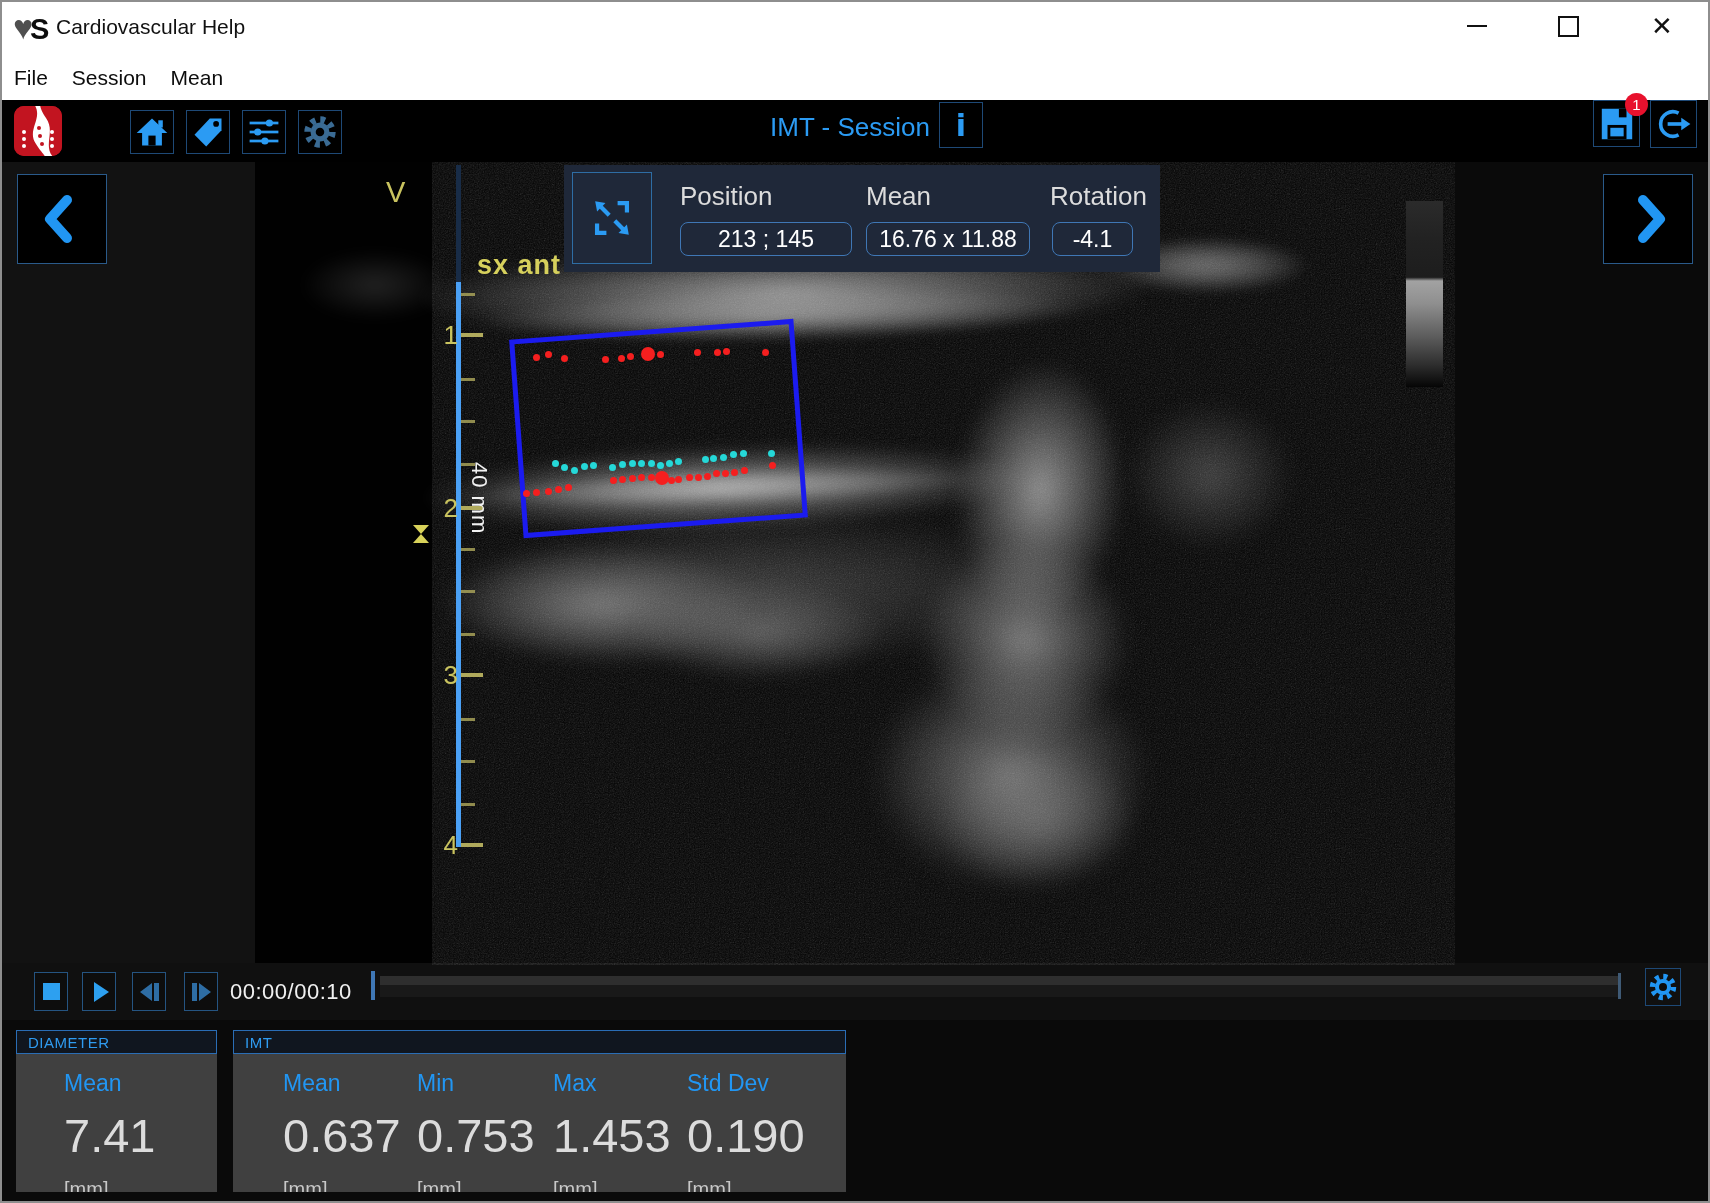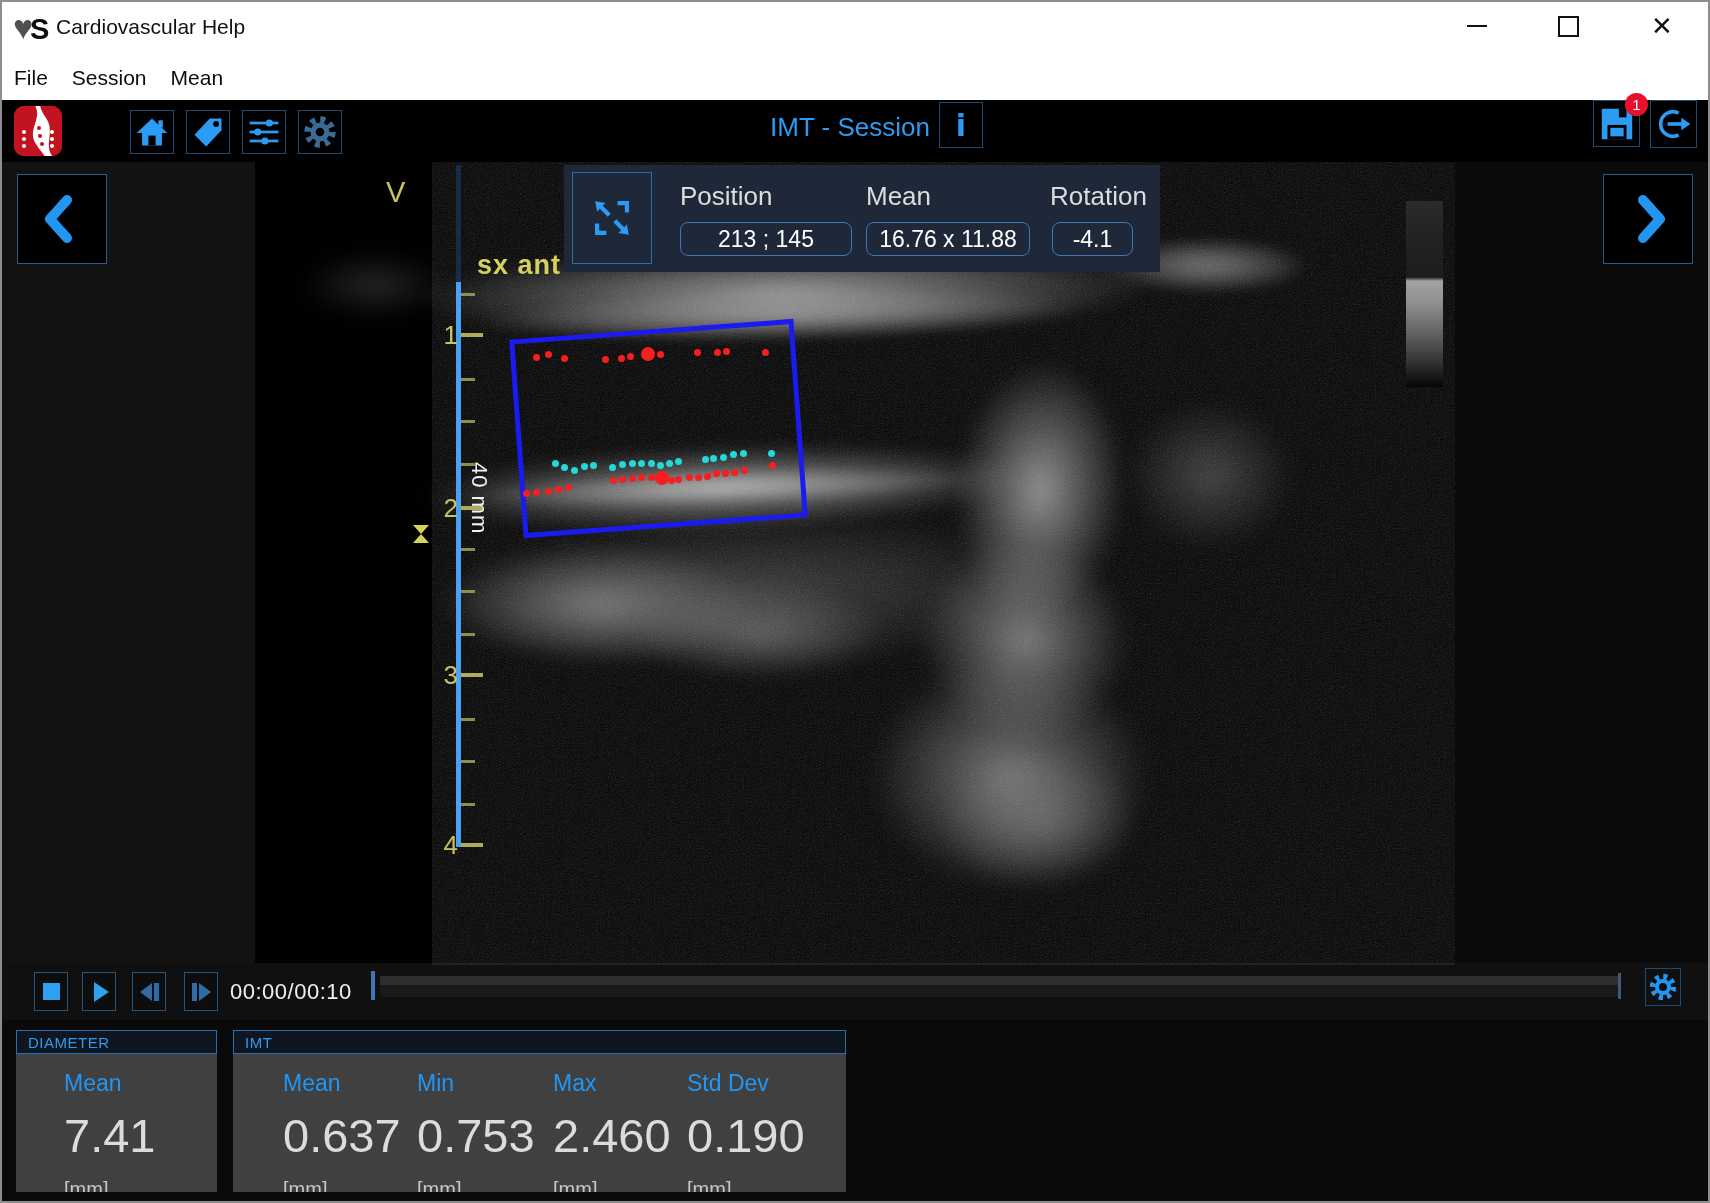--- a/index.html
+++ b/index.html
@@ -377,21 +377,21 @@
     <div class="stat-value">0.637</div>
     <div class="stat-unit">[mm]</div>
   </div>
   <div class="stat-col" style="left:184px;top:16px;">
     <div class="stat-label">Min</div>
     <div class="stat-value">0.753</div>
     <div class="stat-unit">[mm]</div>
   </div>
   <div class="stat-col" style="left:320px;top:16px;">
     <div class="stat-label">Max</div>
-    <div class="stat-value">2.460</div>
+    <div class="stat-value">1.453</div>
     <div class="stat-unit">[mm]</div>
   </div>
   <div class="stat-col" style="left:454px;top:16px;">
     <div class="stat-label">Std Dev</div>
     <div class="stat-value">0.190</div>
     <div class="stat-unit">[mm]</div>
   </div>
 </div>
 
 <div id="frame" class="abs"></div>

